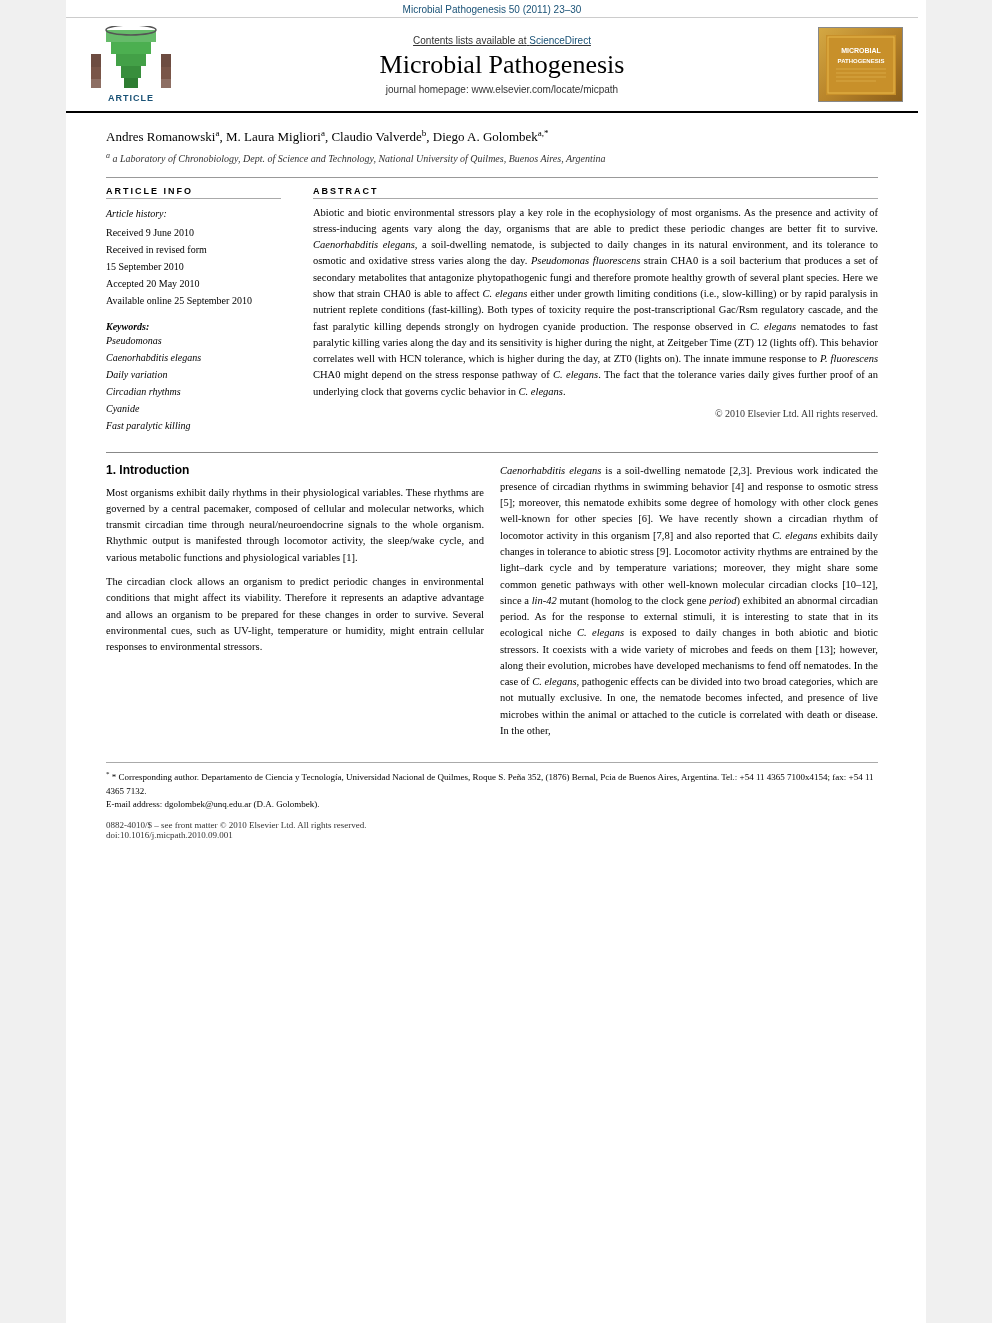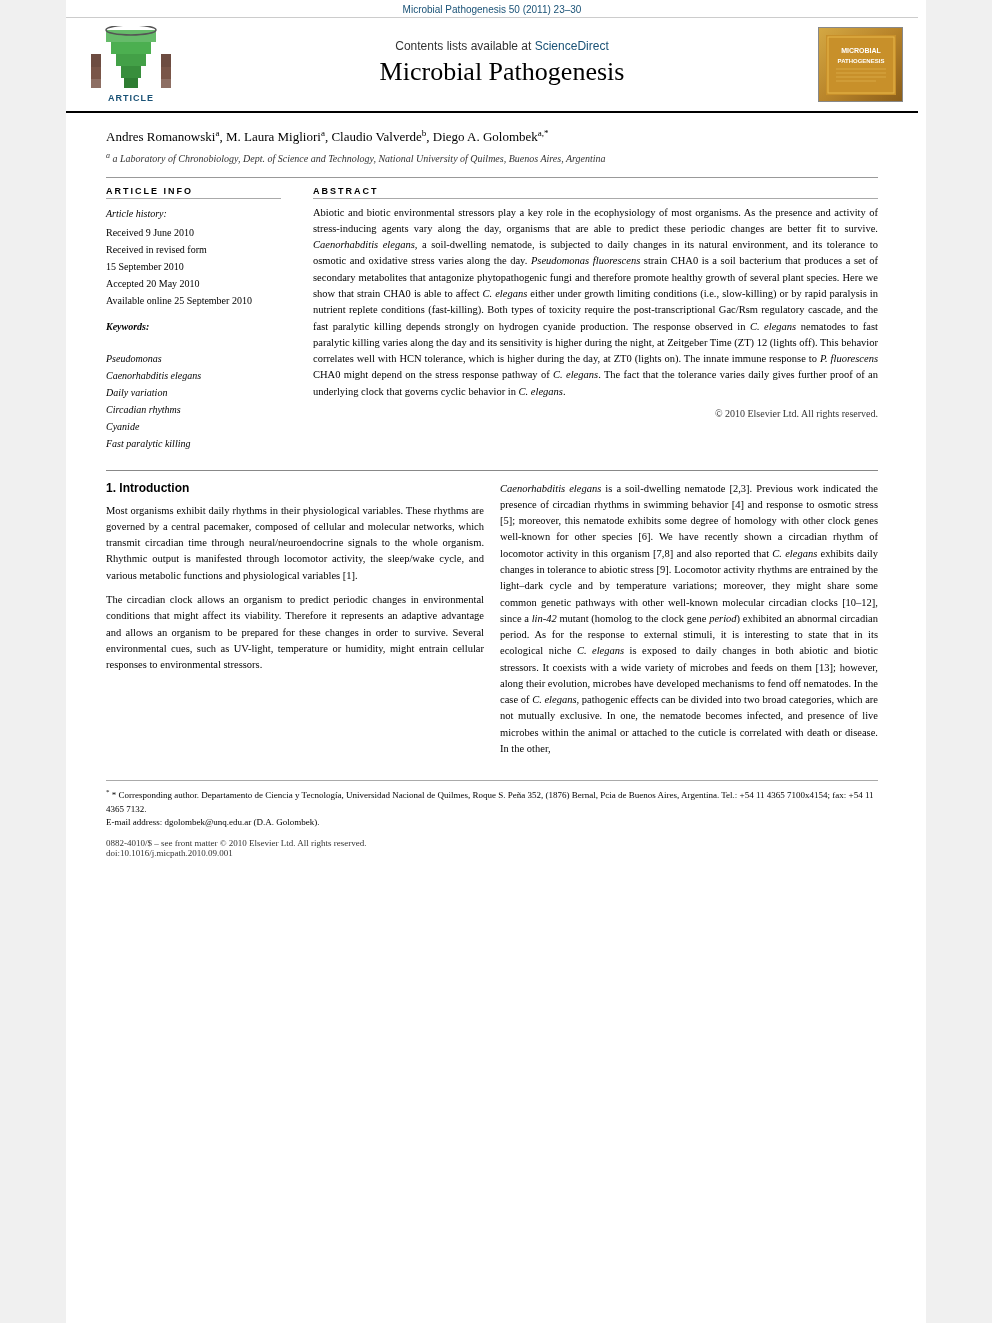--- a/index.html
+++ b/index.html
@@ -53,24 +53,25 @@
       color: #1a5276;
       font-family: Arial, sans-serif;
       letter-spacing: 1px;
       margin-top: 2px;
     }
     .journal-center {
       flex: 1;
       text-align: center;
     }
     .journal-center .contents-line {
-      font-size: 12px;
+      font-size: 10px;
       font-family: Arial, sans-serif;
       color: #333;
       margin-bottom: 4px;
+      text-decoration: underline;
     }
     .journal-center .contents-line a {
       color: #1a5276;
       text-decoration: none;
     }
     .journal-center .journal-title {
       font-size: 26px;
       font-family: 'Times New Roman', serif;
       color: #000;
       margin-bottom: 4px;
@@ -164,21 +165,21 @@
       font-size: 10px;
       display: block;
       margin-bottom: 2px;
     }
     .keywords-section { margin-top: 12px; }
     .keywords-section .kw-label {
       font-style: italic;
       font-size: 10px;
       font-weight: bold;
       display: block;
-      margin-bottom: 18px;
+      margin-bottom: 0;
     }
     .keywords-list {
       font-size: 10px;
       line-height: 1.7;
       font-style: italic;
       color: #000;
     }
     
     .abstract-text {
       font-size: 10.5px;
@@ -271,20 +272,21 @@
       </svg>
       <div class="elsevier-label">ARTICLE</div>
     </div>
 
     <div class="journal-center">
       <div class="contents-line">
         <span>Contents lists available at</span>
         <a href="#">ScienceDirect</a>
       </div>
       <div class="journal-title">Microbial Pathogenesis</div>
+      <div class="journal-url">journal homepage: www.elsevier.com/locate/micpath</div>
     </div>
 
     <div class="logo-right">
       <div class="journal-logo-box">
         <svg width="70" height="60" viewBox="0 0 70 60">
           <rect width="70" height="60" fill="#c8902a"></rect>
           <rect x="2" y="2" width="66" height="56" fill="none" stroke="#e8b84b" stroke-width="1"></rect>
           <text x="35" y="18" text-anchor="middle" font-size="7" fill="#fff" font-family="Arial" font-weight="bold">MICROBIAL</text>
           <text x="35" y="28" text-anchor="middle" font-size="6" fill="#fff" font-family="Arial" font-weight="bold">PATHOGENESIS</text>
 

